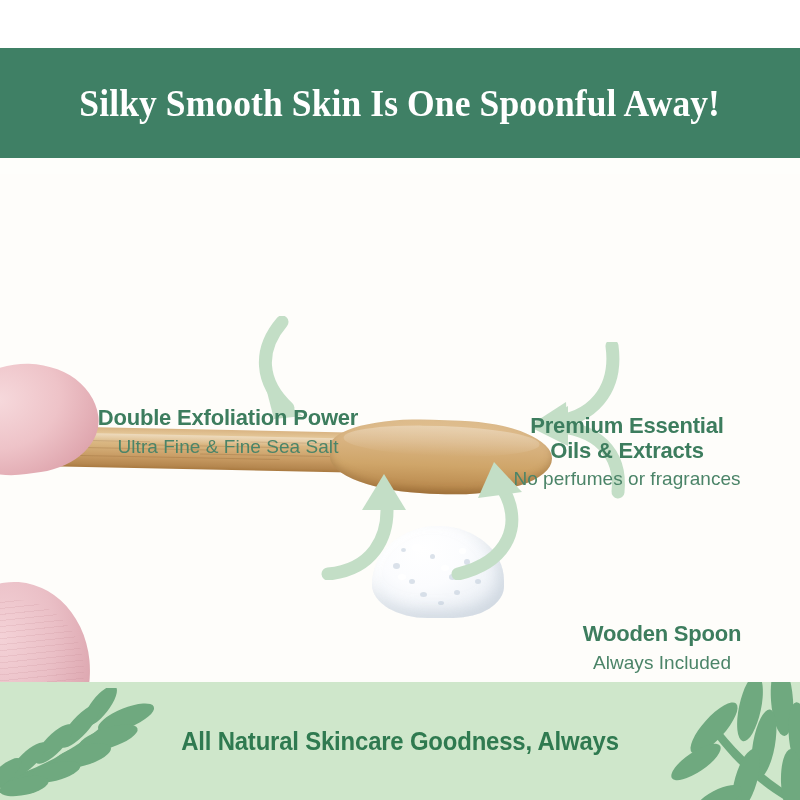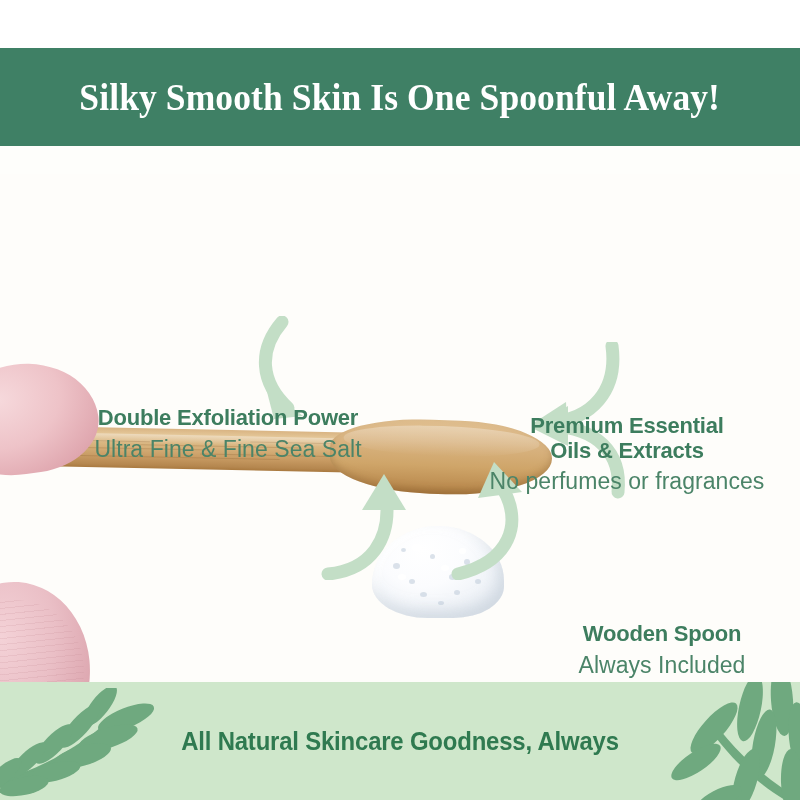--- a/index.html
+++ b/index.html
@@ -17,21 +17,21 @@
   }
 
   
   .top-margin{
     position:absolute;left:0;top:0;width:800px;height:48px;
     background:#FFFFFF;
   }
 
   
   .header-band{
-    position:absolute;left:0;top:48px;width:800px;height:98px;
+    position:absolute;left:0;top:48px;width:800px;height:110px;
     background:#3F8065;
     display:flex;align-items:center;justify-content:center;
   }
   .header-title{
     font-family:"Liberation Serif", serif;
     font-weight:700;
     font-size:37px;
     letter-spacing:0.1px;
     color:#FFFFFF;
     text-align:center;
@@ -143,21 +143,21 @@
     color:#3D7D5E;
     font-weight:700;
     font-size:22px;
     line-height:1.12;
     letter-spacing:-0.2px;
     white-space:pre-line;
   }
   .feat .sub{
     color:#4B8468;
     font-weight:400;
-    font-size:23px;
+    font-size:19px;
     line-height:1.3;
     margin-top:4px;
     letter-spacing:0.05px;
   }
 
   #feat-double      { left:18px;  top:232px;  width:420px; }
   #feat-oils        { left:462px; top:240px;  width:330px; }
   #feat-spoon       { left:524px; top:448px;  width:276px; }
 
   

